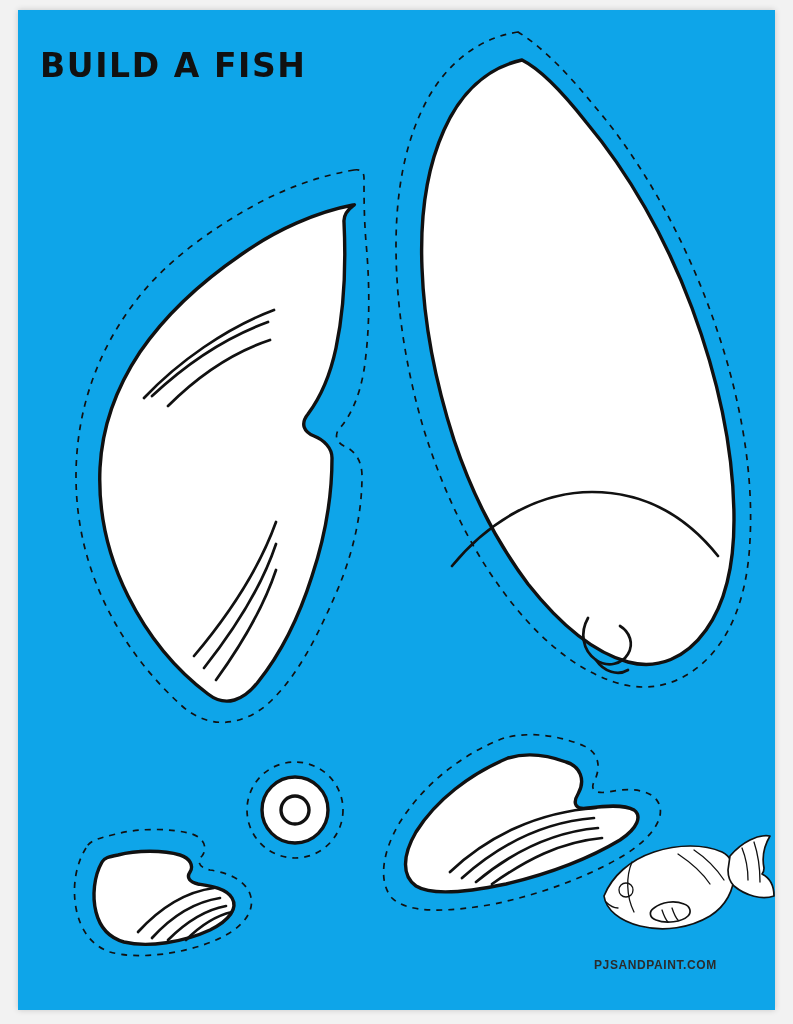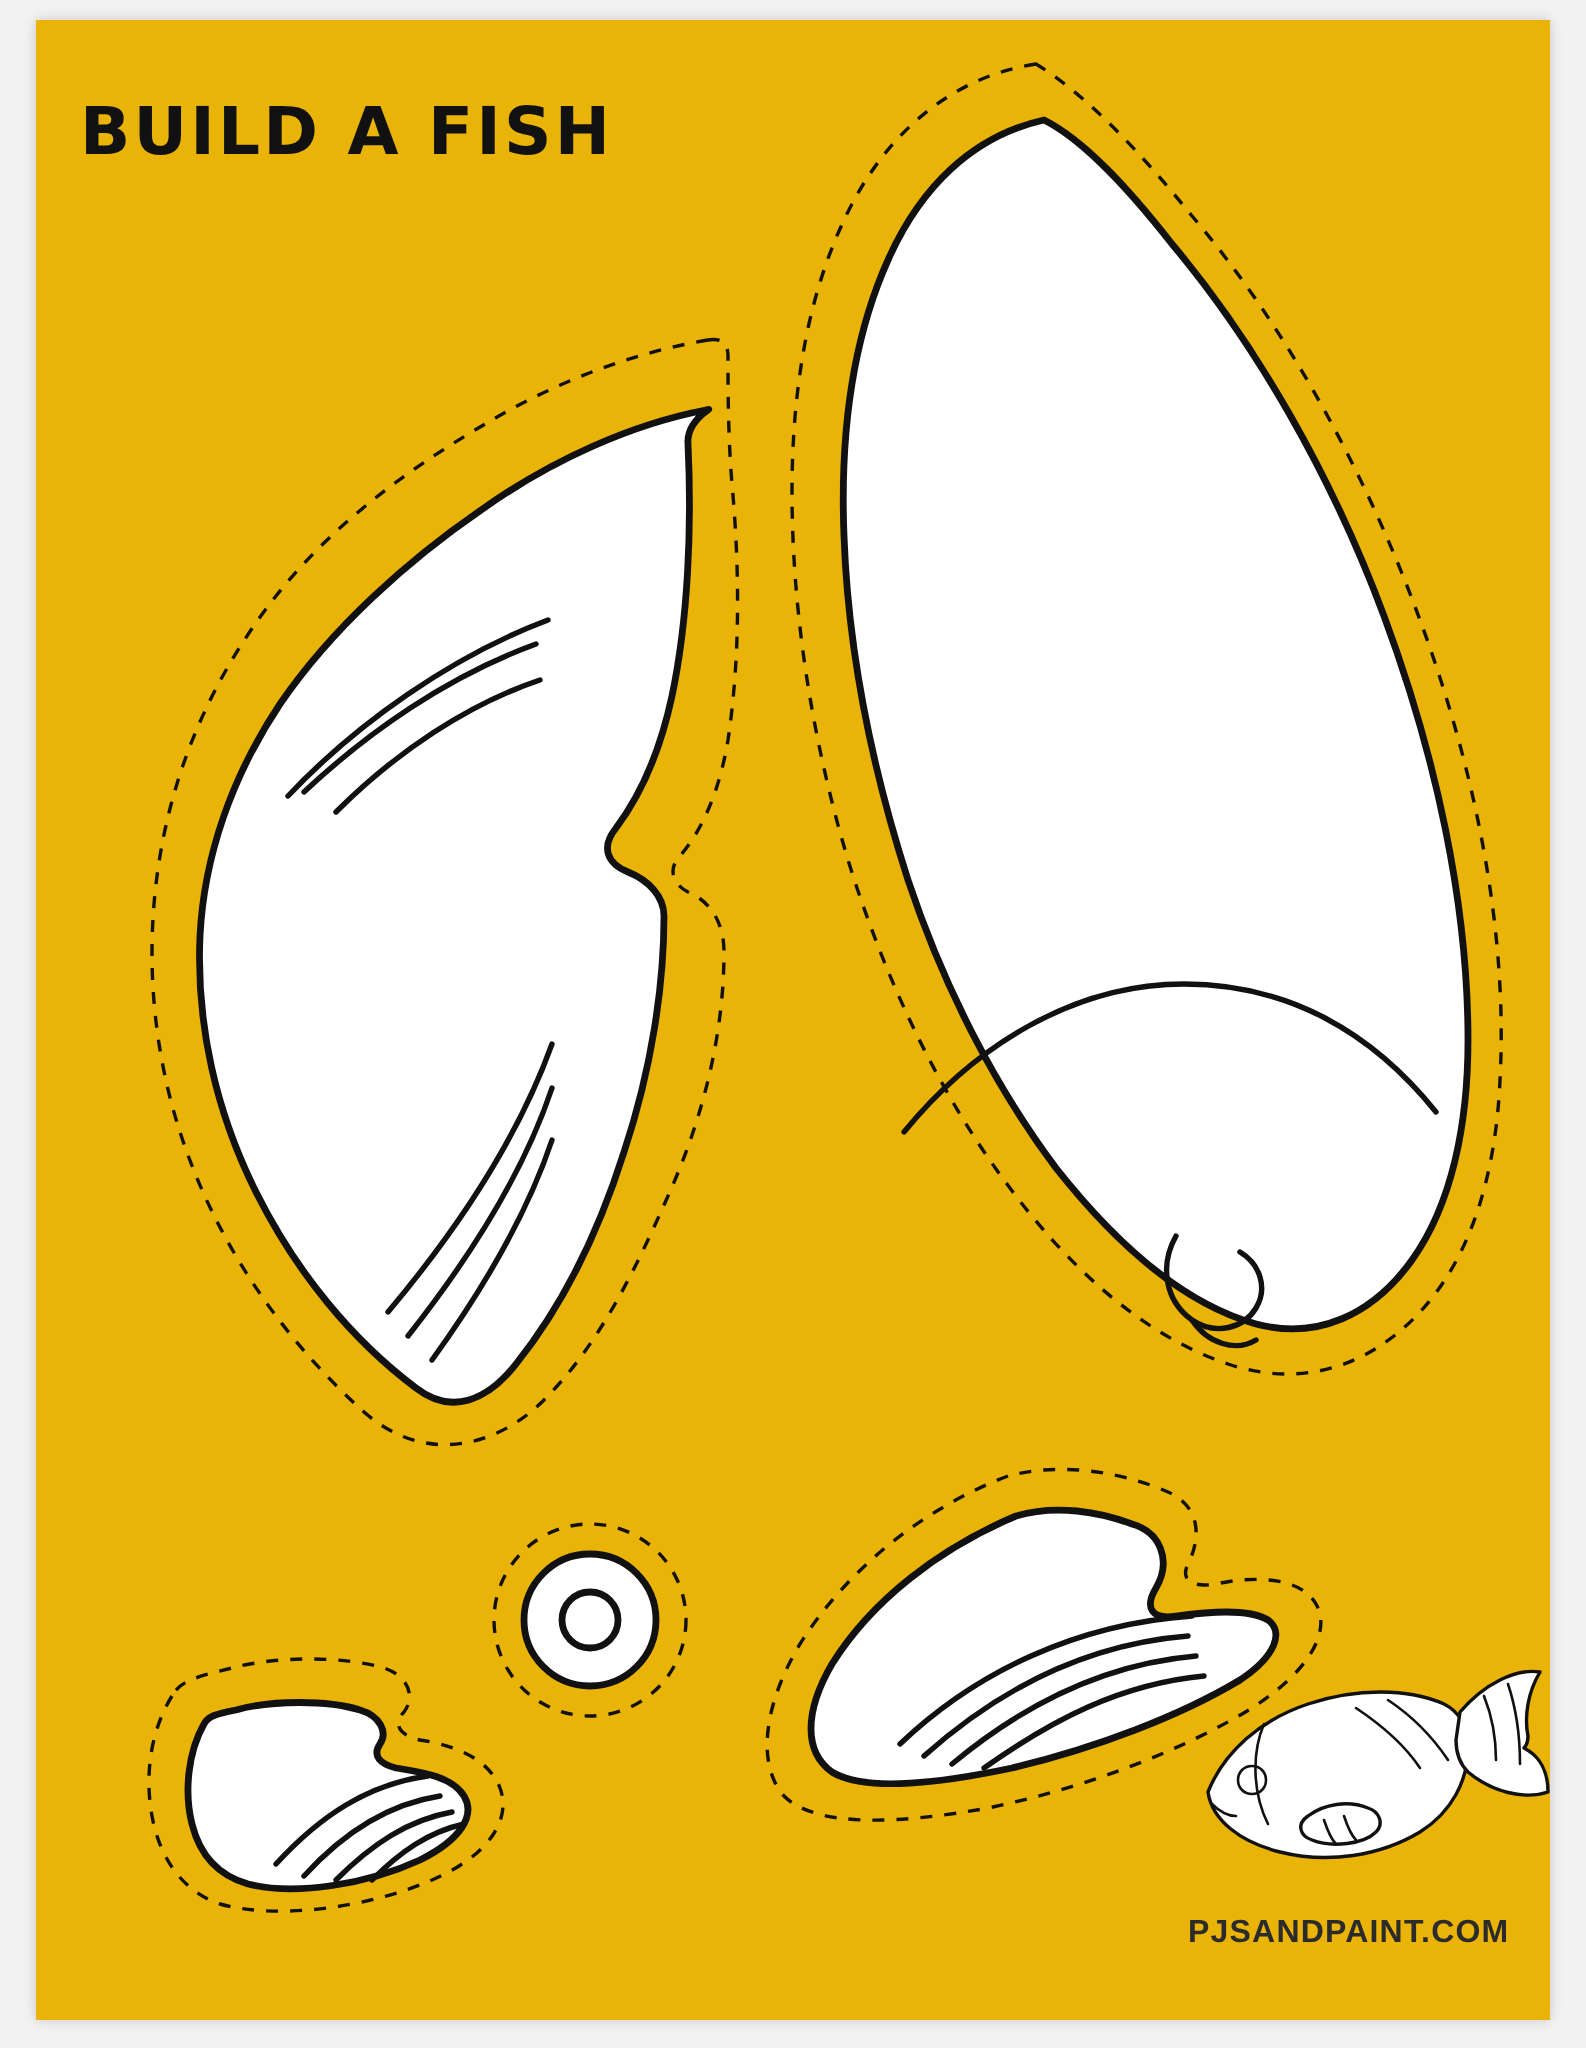--- a/index.html
+++ b/index.html
@@ -18,21 +18,21 @@
     width: 793px;
     height: 1024px;
     background: #f2f2f2;
   }
   #sheet {
     position: absolute;
     left: 18px;
     top: 10px;
     width: 757px;
     height: 1000px;
-    background: #eab308;
+    background: #0ea5e9;
     box-shadow: 0 0 6px rgba(0,0,0,0.18);
     overflow: hidden;
   }
   #title {
     position: absolute;
     left: 22px;
     top: 36px;
     font-size: 33px;
     font-weight: bold;
     letter-spacing: 1.6px;
@@ -46,21 +46,21 @@
     width: 350px;
     font-size: 13.4px;
     line-height: 19px;
     color: #1a1a1a;
     font-family: "Liberation Sans", sans-serif;
   }
   #watermark {
     position: absolute;
     left: 576px;
     top: 948px;
-    font-size: 16px;
+    font-size: 12px;
     letter-spacing: 0.6px;
     color: #2b2b2b;
     font-weight: bold;
     font-family: "Liberation Sans", sans-serif;
     text-align: center;
   }
   svg.art {
     position: absolute;
     left: 0;
     top: 0;

